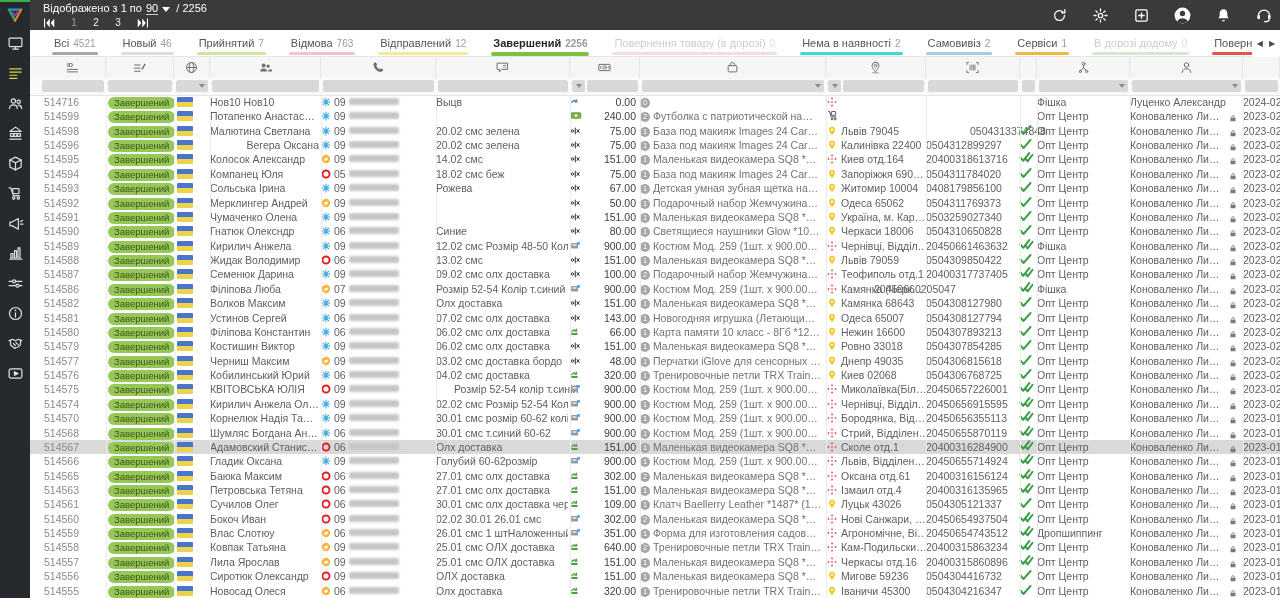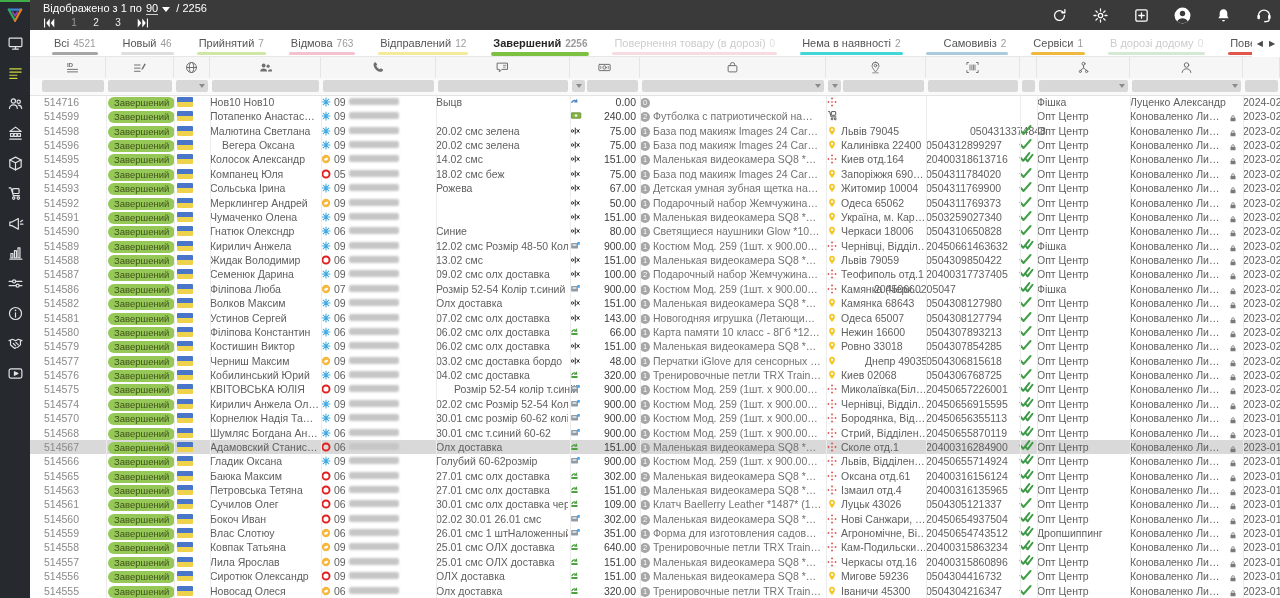--- a/index.html
+++ b/index.html
@@ -260,21 +260,21 @@
       <div style="display: inline;">Повернення товару (в дорозі)</div>
       <span class="cnt">0</span>
       <span class="ul" style="background: rgb(247, 219, 224);"></span>
     </div>
     <div class="tab">
       <div style="display: inline;">Нема в наявності</div>
       <span class="cnt">2</span>
       <span class="ul" style="background: rgb(67, 214, 214);"></span>
     </div>
     <div class="tab">
-      <div style="display: inline; margin-left: 16px;">Самовивіз</div>
+      <div style="display: inline;">Самовивіз</div>
       <span class="cnt">2</span>
       <span class="ul" style="background: rgb(170, 203, 221);"></span>
     </div>
     <div class="tab">
       <div style="display: inline;">Сервіси</div>
       <span class="cnt">1</span>
       <span class="ul" style="background: rgb(239, 185, 63);"></span>
     </div>
     <div class="tab disabled">
       <div style="display: inline;">В дорозі додому</div>
@@ -515,21 +515,21 @@
       <div class="cell" style="left: 1100px; width: 111px;"><span>Коноваленко Ли…</span><span class="lockico"><svg viewBox="0 0 24 24" width="8" height="9">
             <rect x="4.5" y="10" width="15" height="10.5" rx="1.8" fill="#7a7a7a"></rect>
             <path d="M8 10V7.5a4 4 0 0 1 8 0V10" stroke="#7a7a7a" stroke-width="2.4" fill="none"></path>
           </svg></span></div>
       <div class="cell" style="left: 1213px; width: 37px;">2023-02</div>
     </div>
     <div class="row" style="top: 43.11px;">
       <div class="cell cid" style="left: 14px; width: 60px;">514596</div>
       <div class="cell" style="left: 78px; width: 66px;"><span class="badge">Завершений</span></div>
       <div class="cell" style="left: 147px; width: 20px;"><span class="flagbox"></span></div>
-      <div class="cell" style="left: 192px; width: 109px;">Вегера Оксана</div>
+      <div class="cell" style="left: 180px; width: 109px; text-align: right;">Вегера Оксана</div>
       <div class="cell" style="left: 291px; width: 113px;"><span class="opico"><svg viewBox="0 0 24 24" width="10" height="10">
             <g stroke="#3fa9e0" stroke-width="2.6" stroke-linecap="round">
               <path d="M12 2.5v19M2.5 12h19M5.3 5.3l13.4 13.4M18.7 5.3 5.3 18.7"></path>
             </g>
           </svg></span><span>09</span><span class="pblur"></span></div>
       <div class="cell" style="left: 406px; width: 132px;">20.02 смс зелена</div>
       <div class="cell payico" style="left: 540px; width: 13px;"><span><svg viewBox="0 0 24 24" width="11" height="10">
             <g stroke="#333" stroke-width="2.4" fill="none" stroke-linecap="round">
               <circle cx="4.6" cy="12" r="3"></circle>
               <path d="M11.5 5v14"></path>
@@ -649,21 +649,21 @@
               <path d="M15.5 8.5 21 15.5M21 8.5l-5.5 7"></path>
             </g>
           </svg></span></div>
       <div class="cell amt" style="left: 553px; width: 53px;">67.00</div>
       <div class="cell" style="left: 610px; width: 184px;"><span class="qty">1</span><span class="prodtxt">Детская умная зубная щетка на…</span></div>
       <div class="cell delico" style="left: 797px; width: 13px;"><span><svg viewBox="0 0 24 24" width="10" height="10">
             <path d="M12 2a7 7 0 0 1 7 7c0 5-7 13-7 13S5 14 5 9a7 7 0 0 1 7-7Z" fill="#f5c625"></path>
             <circle cx="12" cy="9" r="2.8" fill="#fff"></circle>
           </svg></span></div>
       <div class="cell" style="left: 811px; width: 84px;">Житомир 10004</div>
-      <div class="cell" style="left: 896px; width: 92px;">0504311769900</div>
+      <div class="cell" style="left: 896px; width: 92px;">0408179856100</div>
       <div class="cell chk" style="left: 989px; width: 17px;"><span><svg viewBox="0 0 24 20" width="13" height="10">
             <path d="M2 11l6 7L22 2" stroke="#43a047" stroke-width="4" fill="none" stroke-linecap="round" stroke-linejoin="round"></path>
           </svg></span></div>
       <div class="cell" style="left: 1007px; width: 90px;">Опт Центр</div>
       <div class="cell" style="left: 1100px; width: 111px;"><span>Коноваленко Ли…</span><span class="lockico"><svg viewBox="0 0 24 24" width="8" height="9">
             <rect x="4.5" y="10" width="15" height="10.5" rx="1.8" fill="#7a7a7a"></rect>
             <path d="M8 10V7.5a4 4 0 0 1 8 0V10" stroke="#7a7a7a" stroke-width="2.4" fill="none"></path>
           </svg></span></div>
       <div class="cell" style="left: 1213px; width: 37px;">2023-02</div>
     </div>
@@ -1092,21 +1092,21 @@
               <path d="M11.5 5v14"></path>
               <path d="M15.5 8.5 21 15.5M21 8.5l-5.5 7"></path>
             </g>
           </svg></span></div>
       <div class="cell amt" style="left: 553px; width: 53px;">48.00</div>
       <div class="cell" style="left: 610px; width: 184px;"><span class="qty">1</span><span class="prodtxt">Перчатки iGlove для сенсорных …</span></div>
       <div class="cell delico" style="left: 797px; width: 13px;"><span><svg viewBox="0 0 24 24" width="10" height="10">
             <path d="M12 2a7 7 0 0 1 7 7c0 5-7 13-7 13S5 14 5 9a7 7 0 0 1 7-7Z" fill="#f5c625"></path>
             <circle cx="12" cy="9" r="2.8" fill="#fff"></circle>
           </svg></span></div>
-      <div class="cell" style="left: 835px; width: 84px;">Днепр 49035</div>
+      <div class="cell" style="left: 811px; width: 84px;">Днепр 49035</div>
       <div class="cell" style="left: 896px; width: 92px;">0504306815618</div>
       <div class="cell chk" style="left: 989px; width: 17px;"><span><svg viewBox="0 0 24 20" width="13" height="10">
             <path d="M2 11l6 7L22 2" stroke="#43a047" stroke-width="4" fill="none" stroke-linecap="round" stroke-linejoin="round"></path>
           </svg></span></div>
       <div class="cell" style="left: 1007px; width: 90px;">Опт Центр</div>
       <div class="cell" style="left: 1100px; width: 111px;"><span>Коноваленко Ли…</span><span class="lockico"><svg viewBox="0 0 24 24" width="8" height="9">
             <rect x="4.5" y="10" width="15" height="10.5" rx="1.8" fill="#7a7a7a"></rect>
             <path d="M8 10V7.5a4 4 0 0 1 8 0V10" stroke="#7a7a7a" stroke-width="2.4" fill="none"></path>
           </svg></span></div>
       <div class="cell" style="left: 1213px; width: 37px;">2023-02</div>

